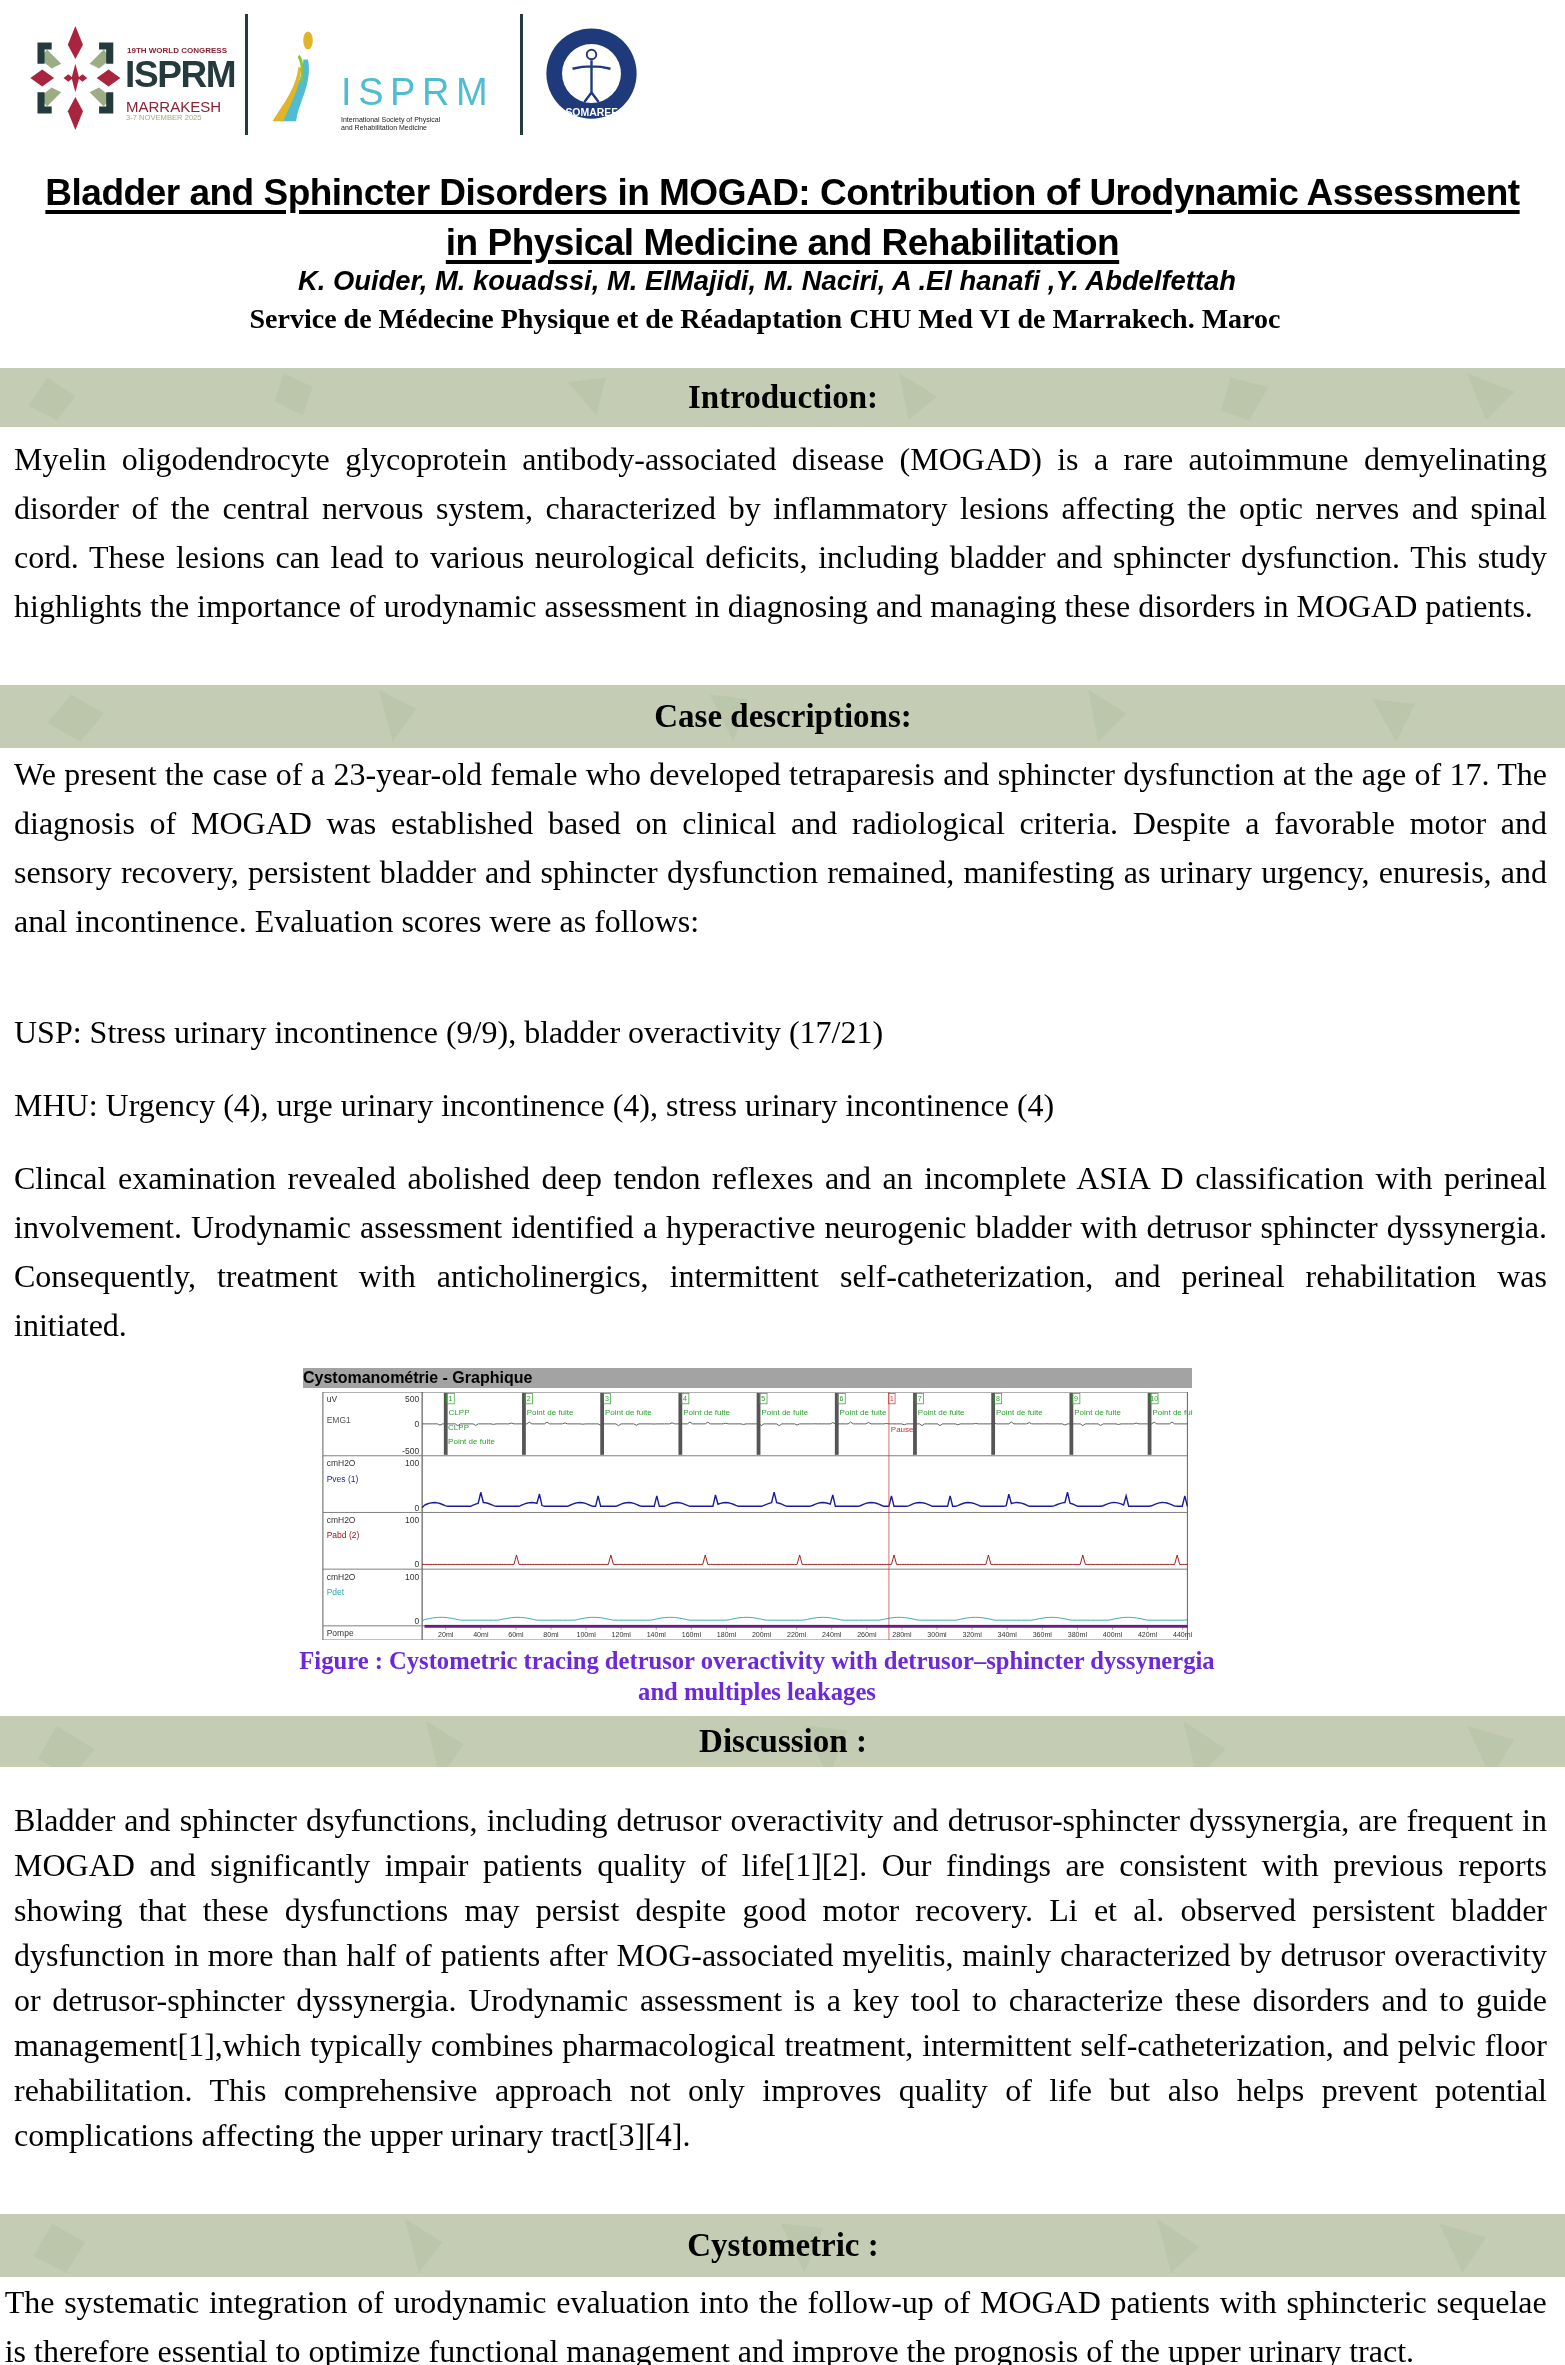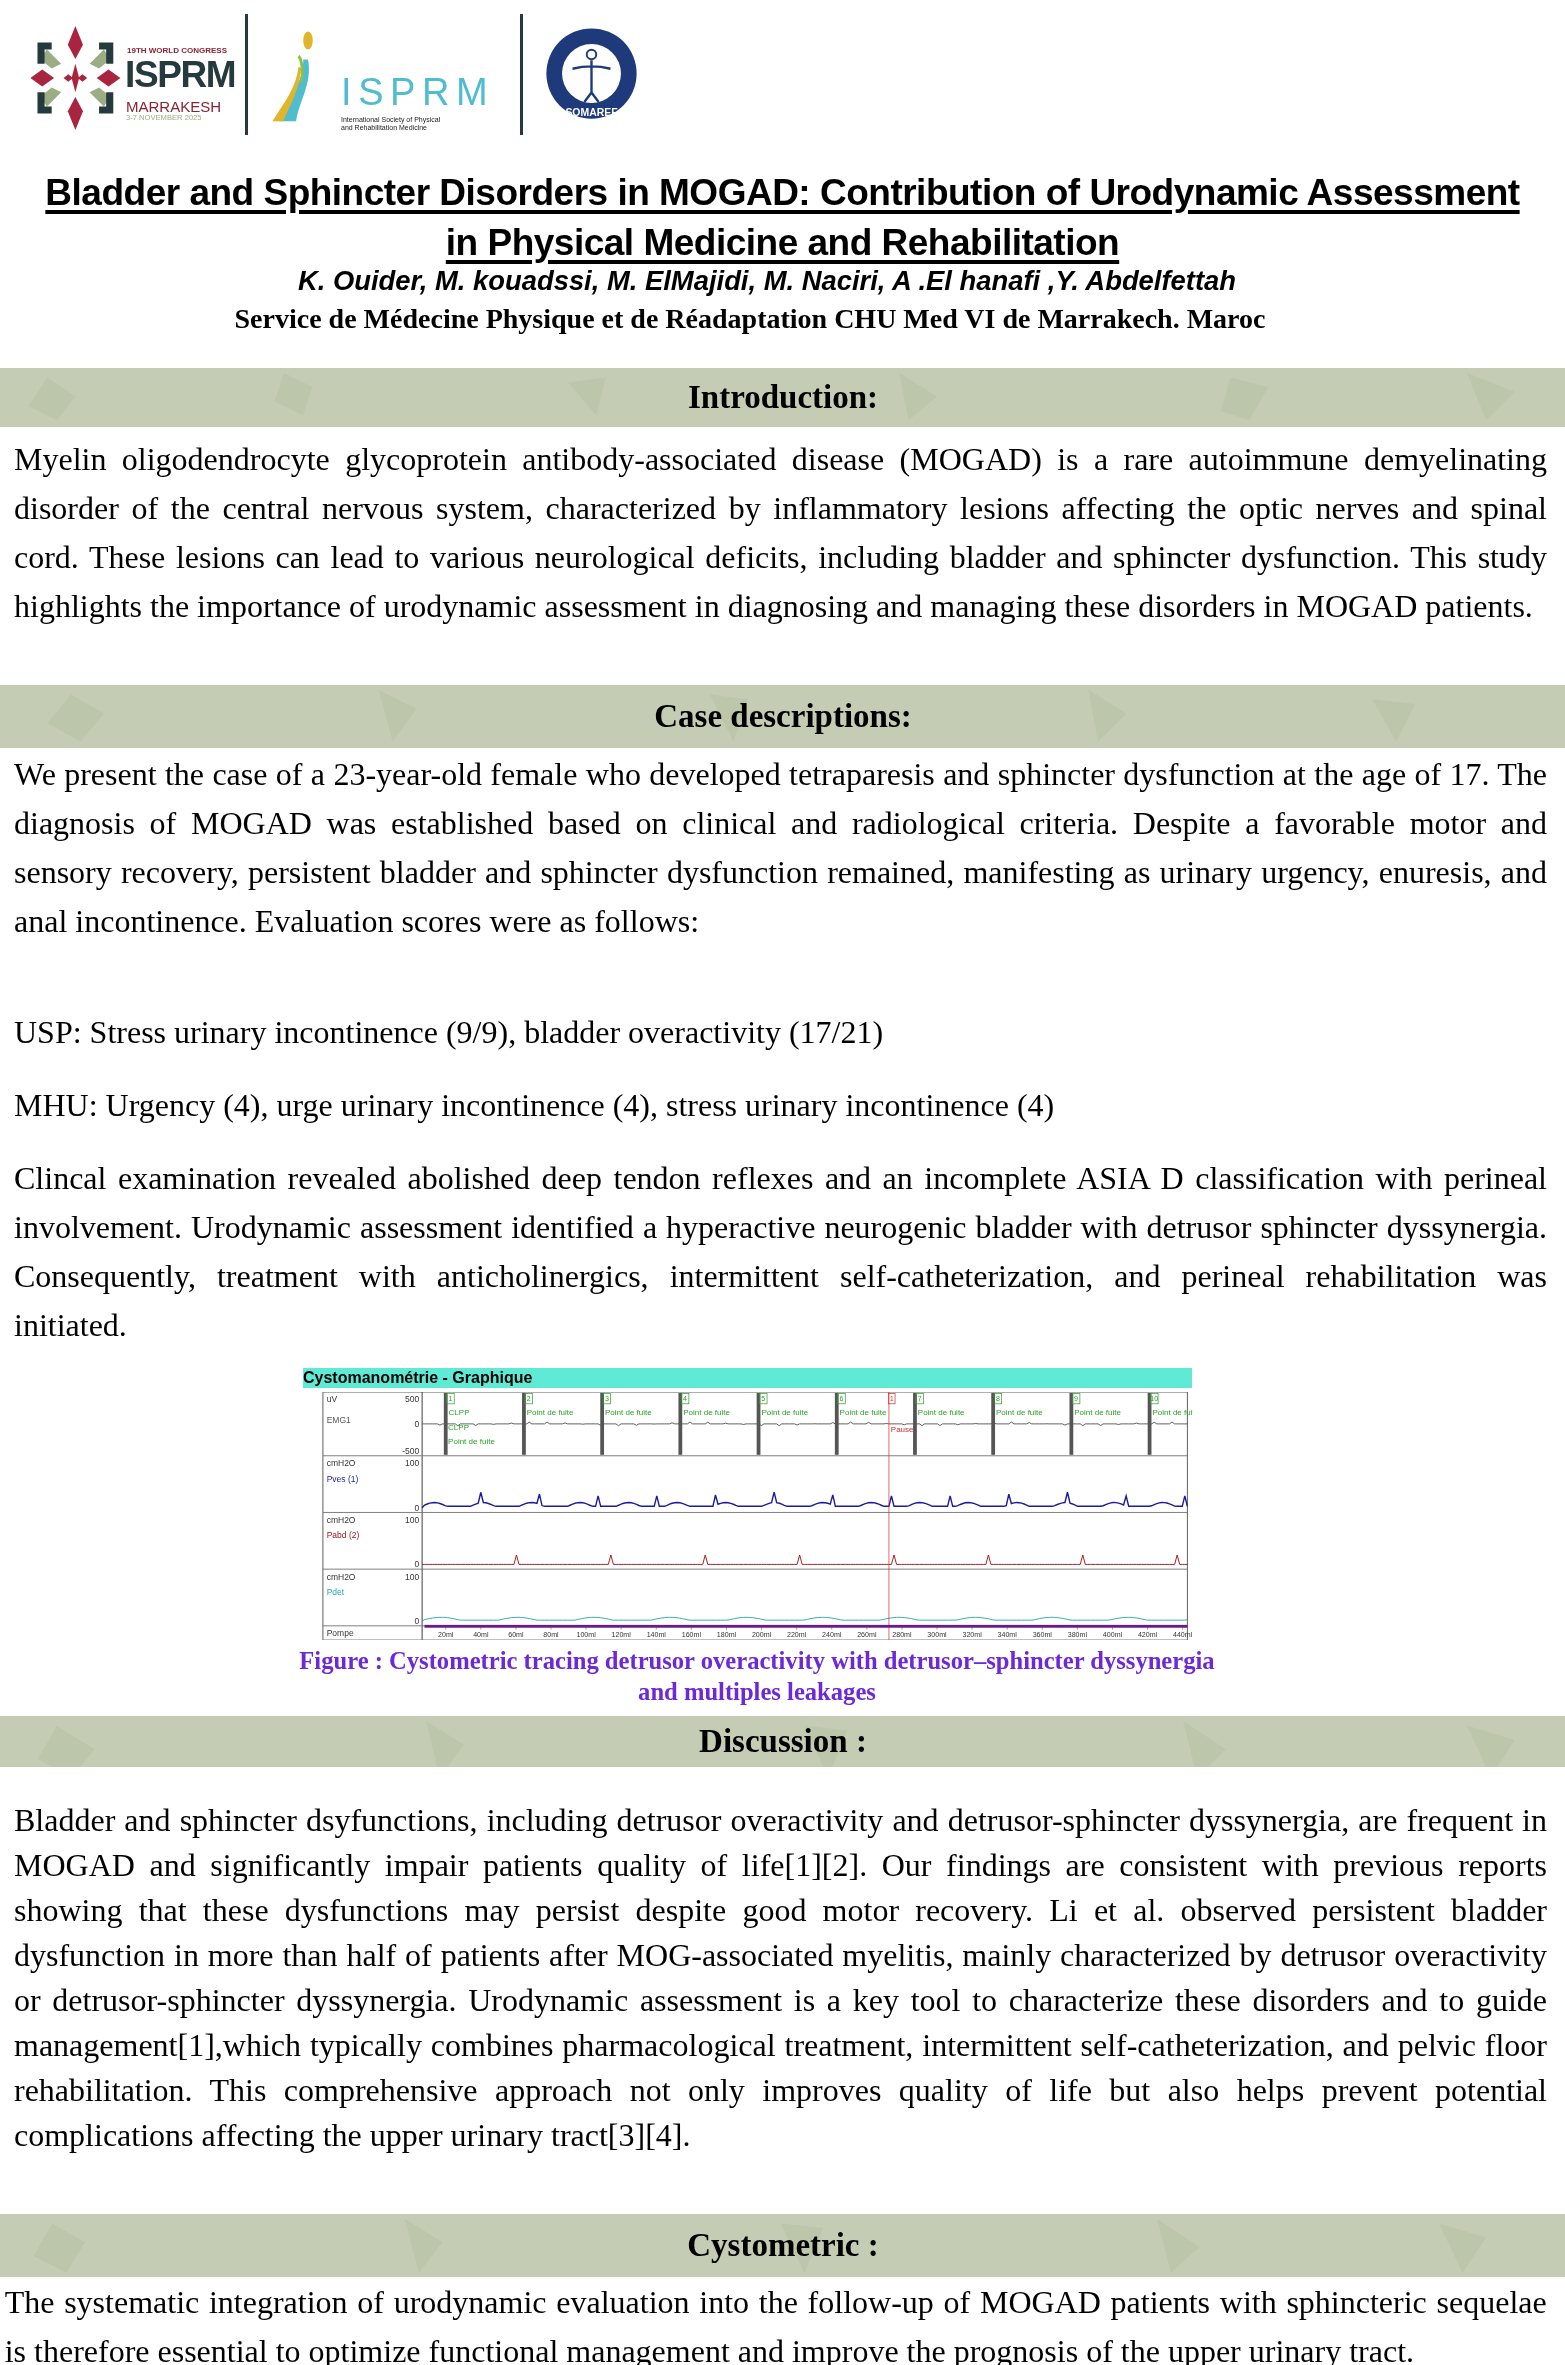--- a/index.html
+++ b/index.html
@@ -9,21 +9,21 @@
   
   #logo1 { left:28px; top:14px; width:199px; height:128px; }
   #divider1 { left:245px; top:14px; width:2.8px; height:121px; background:#243a3c; }
   #logo2 { left:270px; top:26px; width:237px; height:102px; }
   #divider2 { left:520px; top:14px; width:2.8px; height:121px; background:#243a3c; }
   #logo3 { left:544px; top:26px; width:95px; height:95px; }
 
   
   #title { left:28px; top:168px; width:1509px; text-align:center; font-family:"Liberation Sans", sans-serif; font-weight:bold; font-size:37px; line-height:50px; text-decoration:underline; text-decoration-thickness:3.8px; text-underline-offset:4.7px; letter-spacing:-0.5px; }
   #authors { left:0; top:265px; width:1534px; text-align:center; font-family:"Liberation Sans", sans-serif; font-style:italic; font-weight:bold; font-size:27.4px; }
-  #affil { left:1px; top:303px; width:1498px; text-align:center; font-weight:bold; font-size:28px; }
+  #affil { left:16px; top:303px; width:1498px; text-align:center; font-weight:bold; font-size:28px; }
 
   
   .banner { left:0; width:1566px; background:#c4cdb4; display:flex; align-items:center; justify-content:center; overflow:hidden; }
   .banner .bg { position:absolute; inset:0; }
   .banner span { position:relative; font-weight:bold; font-size:33px; }
 
   .para { left:14px; width:1533px; font-size:32px; line-height:49px; text-align:justify; }
 
   
   #figure { left:303px; top:1364px; width:889px; height:279px; background:#fff; }
@@ -112,21 +112,21 @@
       </g>
     </svg>
   <span>Case descriptions:</span>
 </div>
 <div class="abs para" style="top:750px;">We present the case of a 23-year-old female who developed tetraparesis and sphincter dysfunction at the age of 17. The diagnosis of MOGAD was established based on clinical and radiological criteria. Despite a favorable motor and sensory recovery, persistent bladder and sphincter dysfunction remained, manifesting as urinary urgency, enuresis, and anal incontinence. Evaluation scores were as follows:</div>
 <div class="abs para" style="top:1008px;">USP: Stress urinary incontinence (9/9), bladder overactivity (17/21)</div>
 <div class="abs para" style="top:1081px;">MHU: Urgency (4), urge urinary incontinence (4), stress urinary incontinence (4)</div>
 <div class="abs para" style="top:1154px;">Clincal examination revealed abolished deep tendon reflexes and an incomplete ASIA D classification with perineal involvement. Urodynamic assessment identified a hyperactive neurogenic bladder with detrusor sphincter dyssynergia. Consequently, treatment with anticholinergics, intermittent self-catheterization, and perineal rehabilitation was initiated.</div>
 
 <div id="figure" class="abs">
-  <div class="abs" style="left:0;top:3.8px;width:889px;height:20px;background:#5eead4;">
+  <div class="abs" style="left:0;top:3.8px;width:889px;height:20px;background:#a3a3a3;">
     <span class="abs" style="left:0;top:0.9px;font-family:'Liberation Sans',sans-serif;font-weight:bold;font-size:16px;">Cystomanométrie - Graphique</span>
   </div>
   <svg id="fig-svg" class="abs" style="left:19px;top:28px;" width="871" height="248" viewBox="0 0 1840 525">
       <rect x="0" y="0" width="1830" height="555" fill="#fff" stroke="#555" stroke-width="2"></rect>
       <line x1="210" y1="0" x2="210" y2="555" stroke="#333" stroke-width="2"></line>
       <text x="8" y="22" font-size="18" fill="#333" font-family="Liberation Sans, sans-serif" text-anchor="start">uV</text>
       <text x="204" y="22" font-size="18" fill="#333" font-family="Liberation Sans, sans-serif" text-anchor="end">500</text>
       <text x="8" y="65" font-size="18" fill="#555555" font-family="Liberation Sans, sans-serif" text-anchor="start">EMG1</text>
       <text x="204" y="73.5" font-size="18" fill="#333" font-family="Liberation Sans, sans-serif" text-anchor="end">0</text>
       <text x="204" y="131" font-size="18" fill="#333" font-family="Liberation Sans, sans-serif" text-anchor="end">-500</text>

